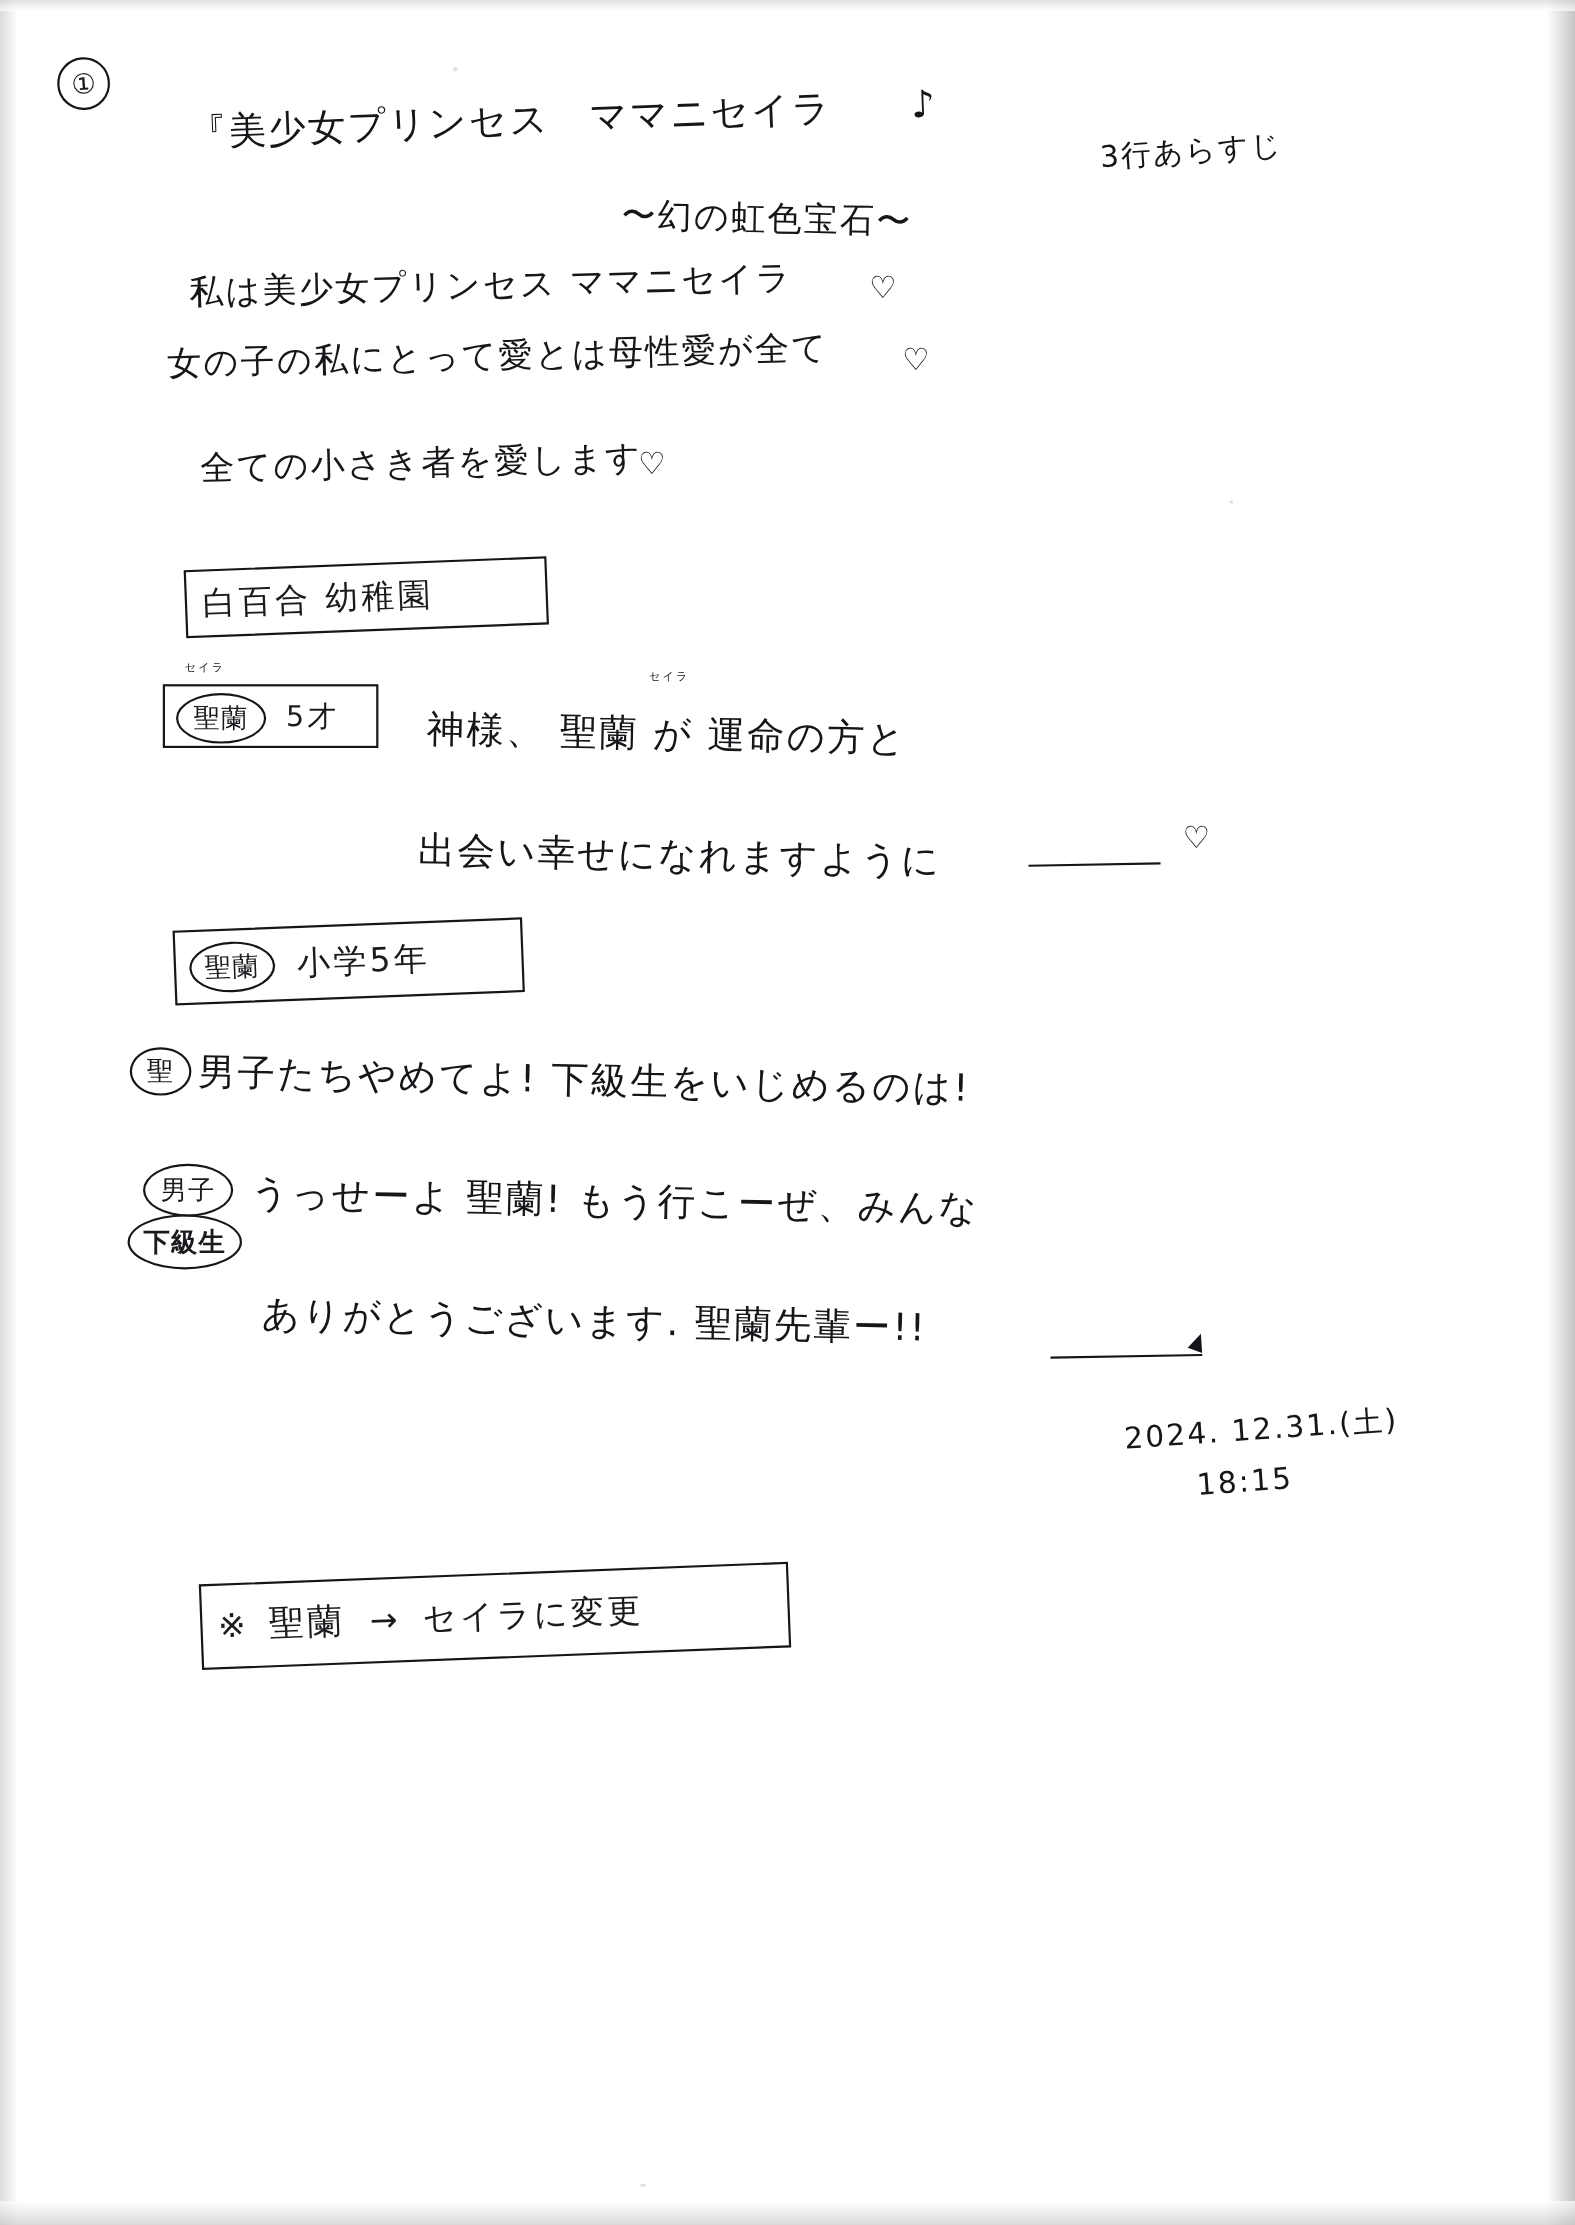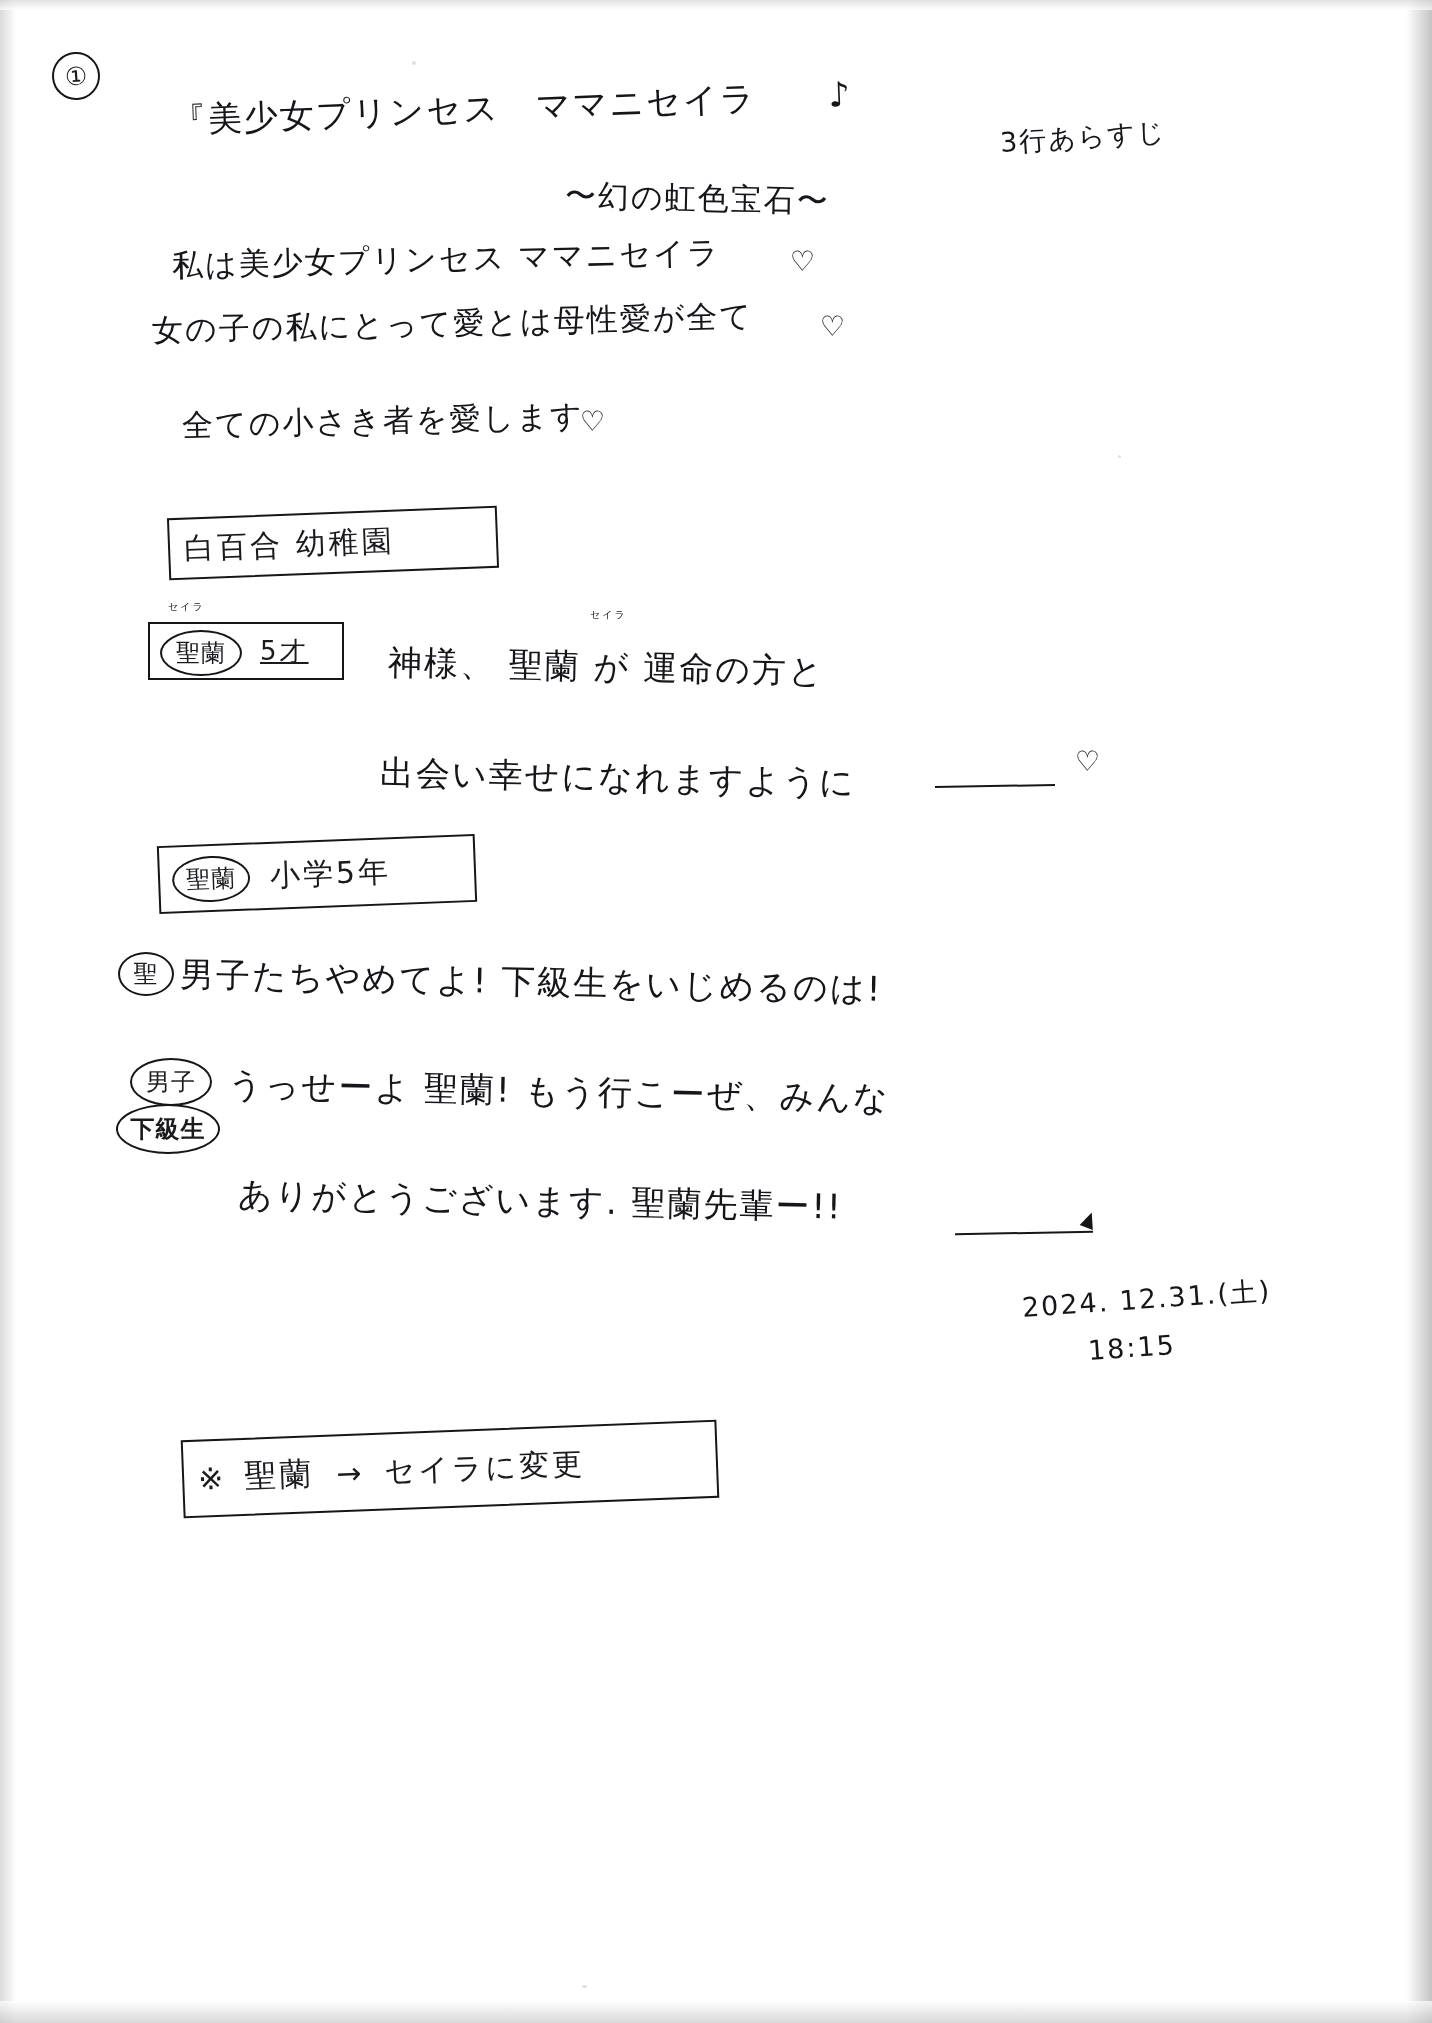--- a/index.html
+++ b/index.html
@@ -162,21 +162,21 @@
   <div class="hw heart" style="left:580px; top:405px;">♡</div>
 
   <div class="boxed note-rot-1" style="left:168px; top:512px; width:330px; height:62px;">
     <span class="boxtext">白百合 幼稚園</span>
   </div>
 
   <div class="hw ruby" style="left:168px; top:600px;">セイラ</div>
 
   <div class="boxed" style="left:148px; top:622px; width:196px; height:58px;">
     <span class="pill" style="left:10px; top:6px; width:82px; height:46px; position:absolute;">聖蘭</span>
-    <span class="boxtext" style="margin-left:96px; font-size:26px;text-decoration:underline;">5才</span>
+    <span class="boxtext" style="margin-left:96px; font-size:26px;">5才</span>
   </div>
 
   <div class="hw ruby" style="left:590px; top:608px;">セイラ</div>
 
   <div class="hw xl note-rot-4" style="left:388px; top:640px;">神様、 聖蘭 が 運命の方と</div>
 
   <div class="hw xl note-rot-4" style="left:380px; top:750px;">出会い幸せになれますように</div>
   <div class="underline" style="left:935px; top:785px; width:120px; transform:rotate(-1deg);"></div>
   <div class="hw heart" style="left:1075px; top:745px;">♡</div>
 

